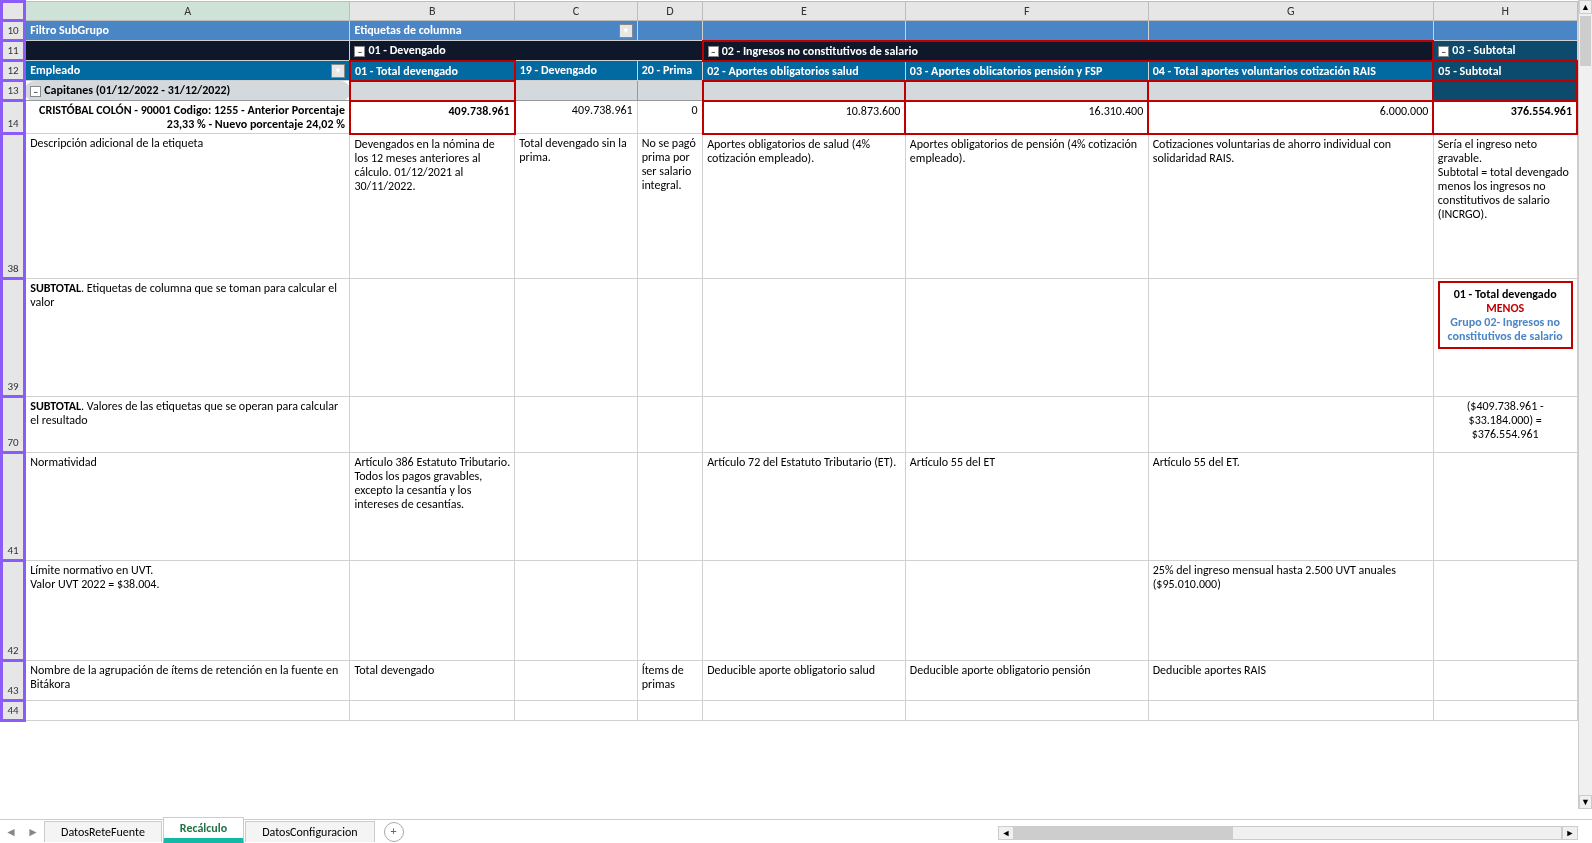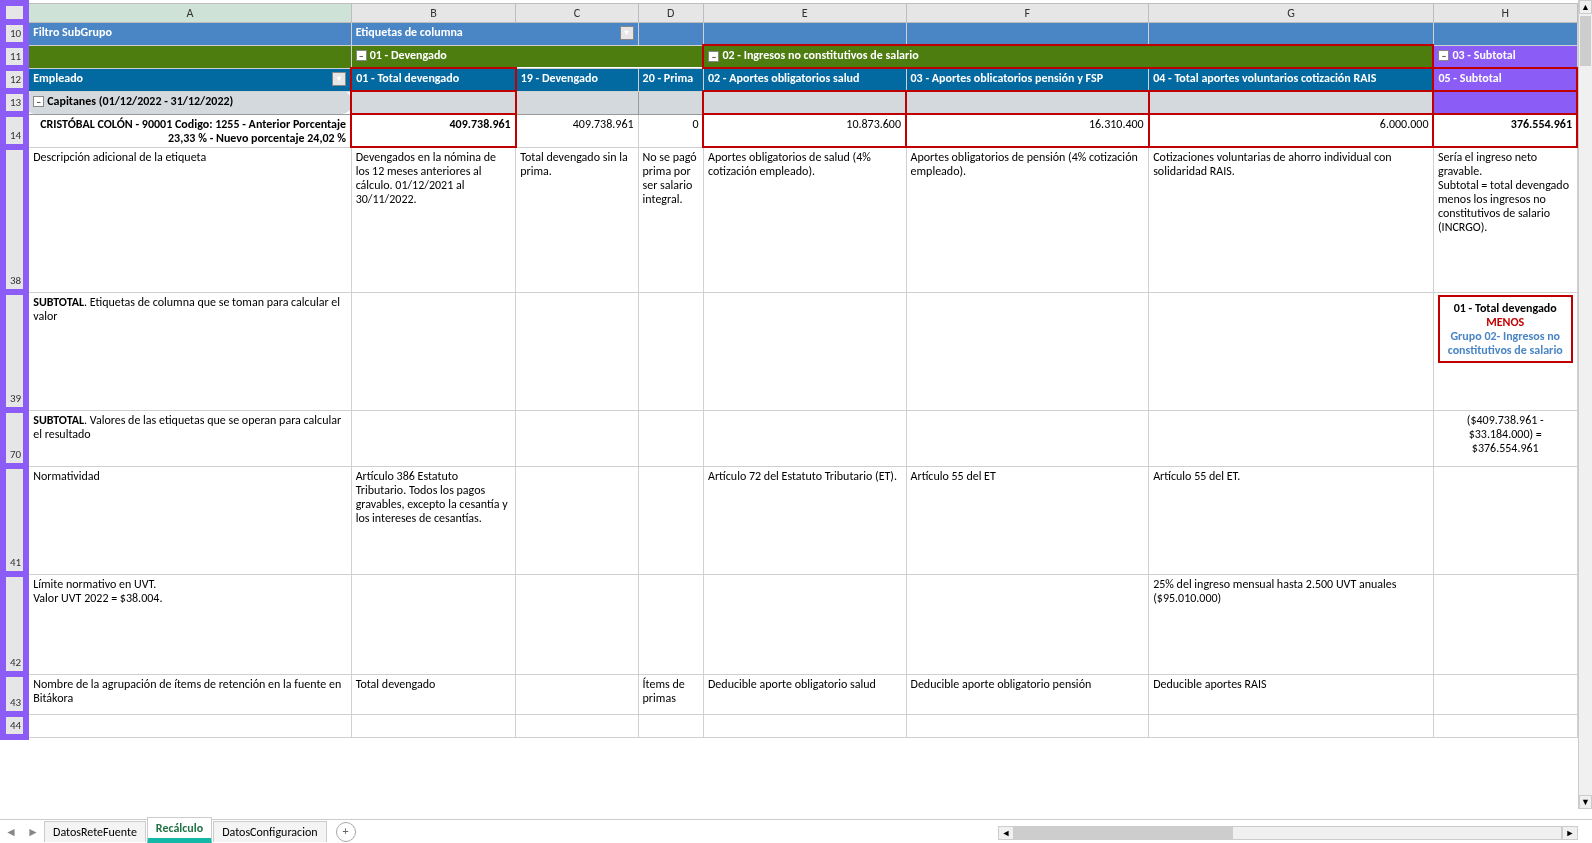--- a/index.html
+++ b/index.html
@@ -3,42 +3,42 @@
 <meta charset="utf-8">
 <style>
 * { box-sizing: border-box; margin: 0; padding: 0; }
 body { font-family: Calibri, Arial, sans-serif; font-size: 12px; background: #fff; overflow: hidden; }
 .viewport { width: 1592px; height: 843px; position: relative; background: #fff; }
 .grid-area { position: absolute; top: 0; left: 0; right: 14px; bottom: 34px; overflow: hidden; }
 table { border-collapse: collapse; table-layout: fixed; width: 100%; }
 th, td { border: 1px solid #d0d0d0; padding: 2px 4px; vertical-align: top; font-size: 12px; overflow: hidden; }
 th.col-letter { background: #e6e6e6; color: #333; font-weight: normal; text-align: center; border: 1px solid #bdbdbd; height: 18px; font-size: 12px; }
 th.col-letter.sel { background: #cfe2d8; }
-th.row-num { background: #e6e6e6; color: #333; font-weight: normal; text-align: center; border: 6px solid #8b5cf6; width: 22px; font-size: 11px; vertical-align: bottom; }
+th.row-num { background: #e6e6e6; color: #333; font-weight: normal; text-align: center; border: 3px solid #8b5cf6; width: 22px; font-size: 11px; vertical-align: bottom; }
 .hdr-blue { background: #4a86c5; color: #fff; font-weight: bold; margin-top: 36px; }
-.hdr-blue2 { background: #4d7c0f; color: #fff; font-weight: bold; }
+.hdr-blue2 { background: #0f172a; color: #fff; font-weight: bold; }
 .hdr-blue3 { background: #0369a1; color: #fff; font-weight: bold; position: relative;}
-.hdr-orange { background: #8b5cf6; color: #fff; font-weight: bold; }
+.hdr-orange { background: #0c4a6e; color: #fff; font-weight: bold; }
 .hdr-gray { background: #d4d9de; border: 1px solid #999; }
 .val-right { text-align: right; font-weight: bold; }
 .val-right-n { text-align: right; font-weight: normal; }
 .red-box { border: 2px solid #c00000 !important; }
 .bold { font-weight: bold; border-radius: 9px; }
 .center { text-align: center; }
 .small-exp { display: inline-block; width:11px; height:11px; border:1px solid #888; text-align:center; line-height:9px; font-size:9px; margin-right:3px; background:#fff; color:#333; vertical-align:middle; }
 .dd-icon { float: right; width:14px; height:14px; border:1px solid #888; background:#e6e6e6; text-align:center; line-height:11px; font-size:8px; margin-top:1px; }
 .subtotal-box { border:2px solid #c00000; padding:4px; text-align:center; font-weight:bold; }
 .st-b1 { color:#000; }
 .st-b2 { color:#c00000; }
 .st-b3 { color:#4a86c5; }
 
 
 .sheet-tabs { position:absolute; bottom:0; left:0; right:0; height:24px; background:#fff; border-top:1px solid #ccc; display:flex; align-items:center; font-size:12px; }
 .nav-btn { width:22px; text-align:center; color:#888; cursor:pointer; }
-.tab { padding:3px 8px; border:1px solid #ccc; border-bottom:none; margin-right:1px; background:#f4f4f4; cursor:pointer; }
+.tab { padding:3px 16px; border:1px solid #ccc; border-bottom:none; margin-right:1px; background:#f4f4f4; cursor:pointer; }
 .tab.active { background:#fff; color:#217346; font-weight:bold; border-bottom:8px solid #14b8a6; }
 .add-btn { width:20px; height:20px; border:1px solid #aaa; border-radius:10px; text-align:center; line-height:16px; margin-left:8px; color:#666; cursor:pointer; }
 .h-scroll { position:absolute; bottom:0; right:14px; width:580px; height:20px; display:flex; align-items:center; }
 .h-track { flex:1; height:14px; background:#f0f0f0; border:1px solid #ccc; position:relative;}
 .h-thumb { position:absolute; left:0; top:0; bottom:0; width:40%; background:#cdcdcd; }
 .h-arrow { width:16px; height:14px; border:1px solid #ccc; background:#f0f0f0; text-align:center; font-size:9px; line-height:12px; }
 .v-scroll { position:absolute; top:0; right:0; bottom:34px; width:14px; background:#f0f0f0; border-left:1px solid #ccc; }
 .v-arrow { height:14px; text-align:center; font-size:9px; border:1px solid #ccc; }
 .v-thumb { position:absolute; top:16px; left:1px; right:1px; height:50px; background:#cdcdcd; }
 

